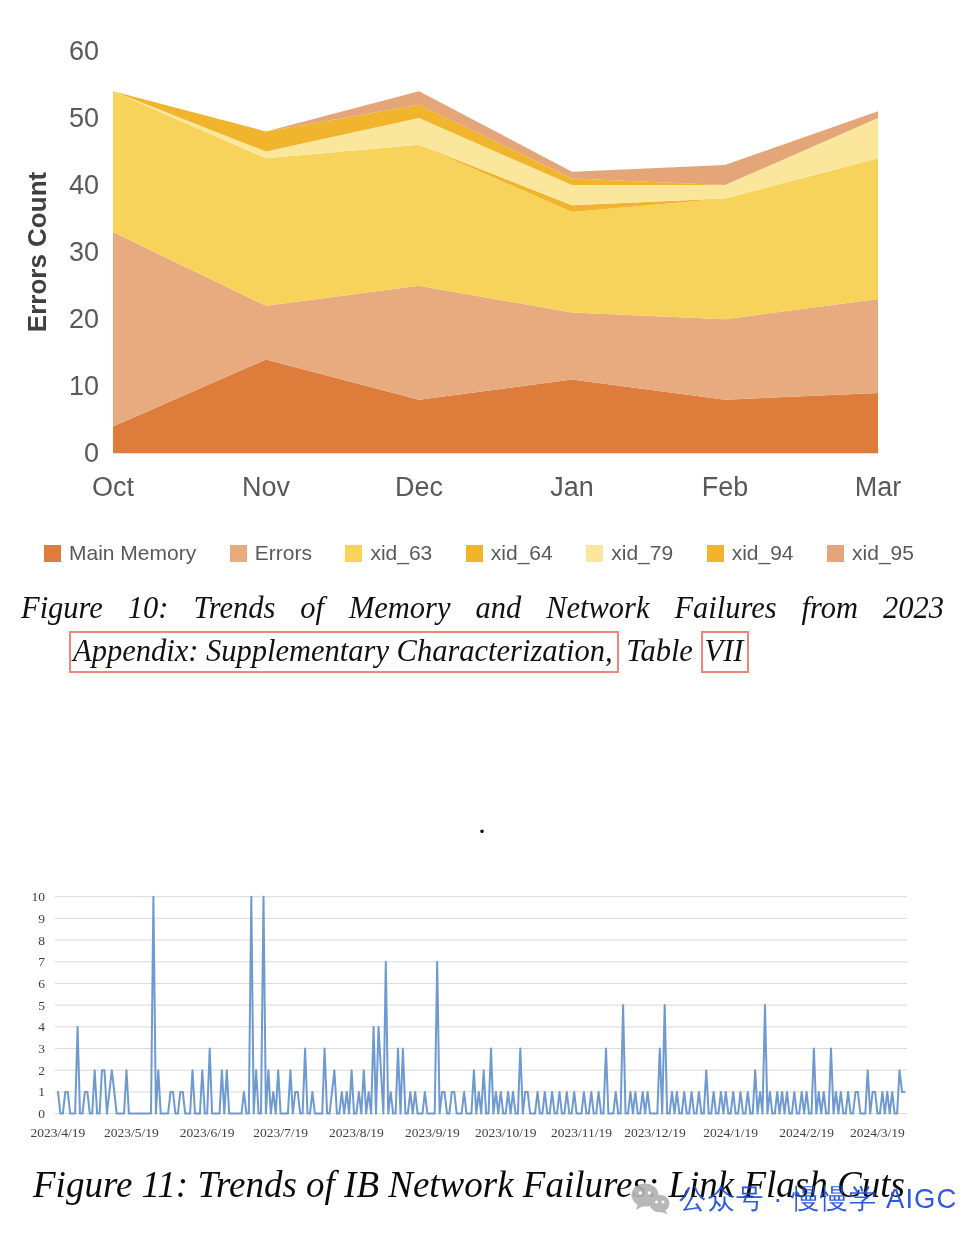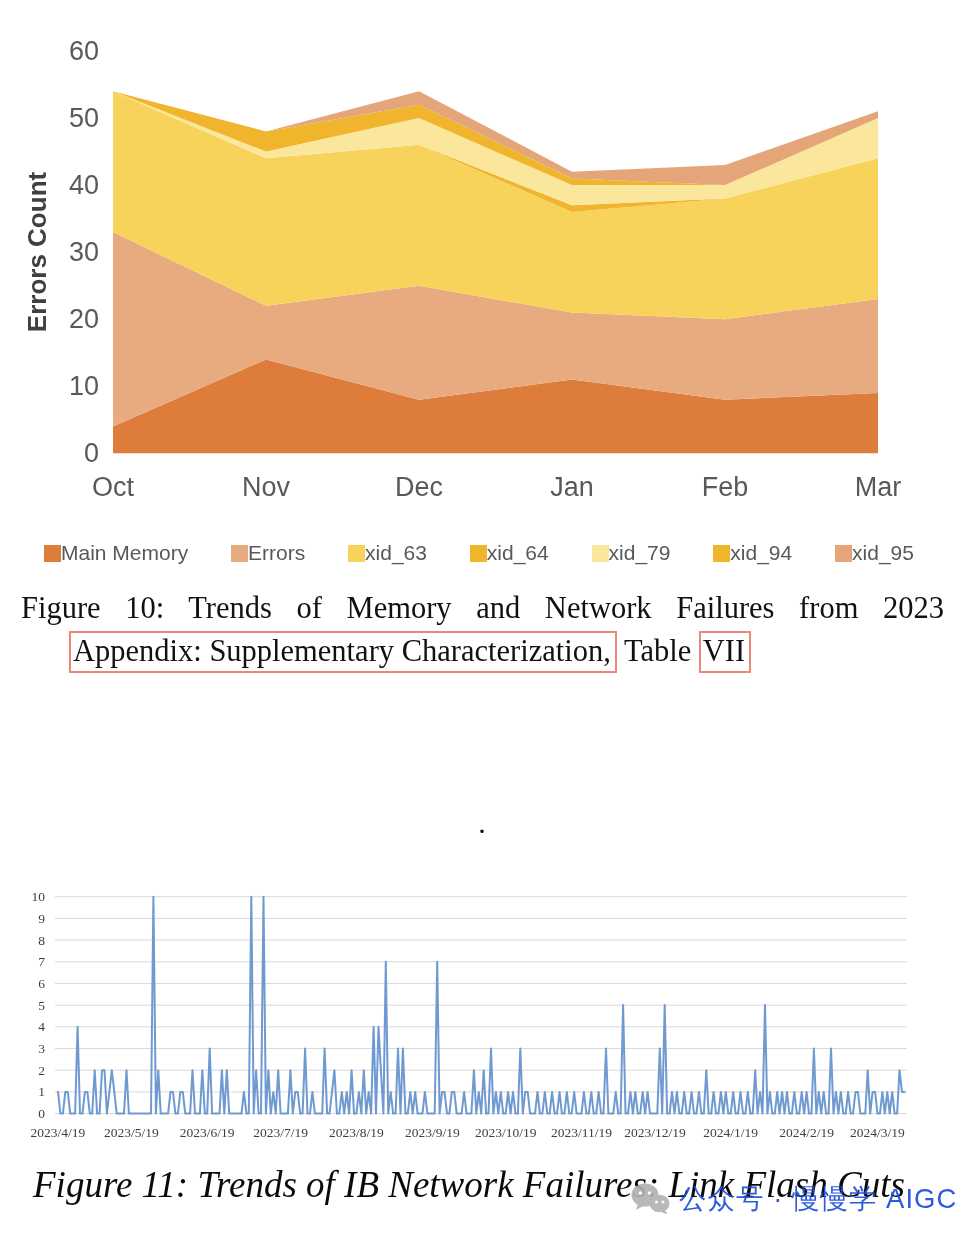--- a/index.html
+++ b/index.html
@@ -3,27 +3,27 @@
 <meta charset="utf-8">
 <style>
   html,body{margin:0;padding:0;background:#fff;}
   .page{position:relative;width:964px;height:1242px;background:#fff;overflow:hidden;
         font-family:"Liberation Sans",sans-serif;}
   svg text{font-family:"Liberation Sans",sans-serif;}
   svg text.serif{font-family:"Liberation Serif",serif;}
   
   .legend{position:absolute;top:541px;left:44px;right:50px;display:flex;
           justify-content:space-between;align-items:center;}
-  .legend-item{display:flex;align-items:center;}
+  .legend-item{display:flex;align-items:center;gap:8px;}
   .legend-swatch{width:17px;height:17px;flex:0 0 17px;}
   .legend-label{font-size:21px;color:#595959;white-space:nowrap;}
   
   .caption10{position:absolute;top:587px;left:21px;right:20px;
              font-family:"Liberation Serif",serif;font-size:30.5px;line-height:43.2px;
-             color:#111;}
+             color:#111;font-style:italic;}
   .cap-line{text-align:justify;text-align-last:justify;white-space:nowrap;}
   .cap-line.last{text-align:left;text-align-last:left;white-space:nowrap;padding-left:48px;}
   .redbox{border:2px solid #f0857a;padding:1px 4px 3px 2px;}
   .period-line{position:absolute;top:806px;left:0;right:0;text-align:center;
                font-family:"Liberation Serif",serif;font-size:30px;color:#111;}
   
   .caption11{position:absolute;top:1163px;left:33px;right:67px;
              font-family:"Liberation Serif",serif;font-size:37px;color:#0a0a0a;
              text-align:justify;text-align-last:justify;white-space:nowrap;font-style:italic;}
   

